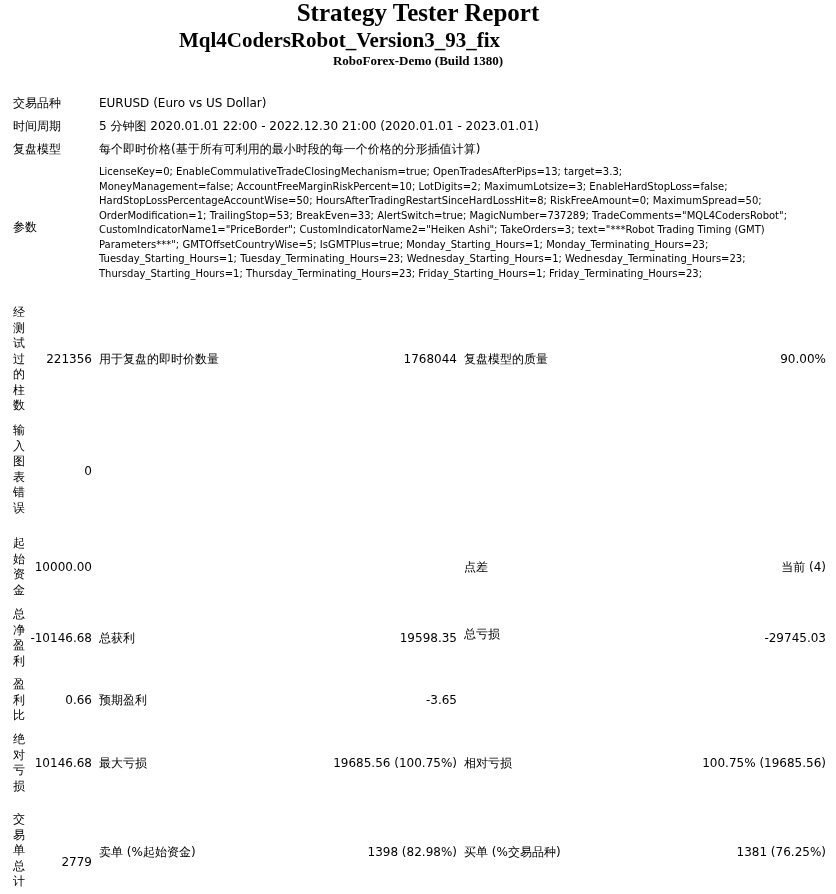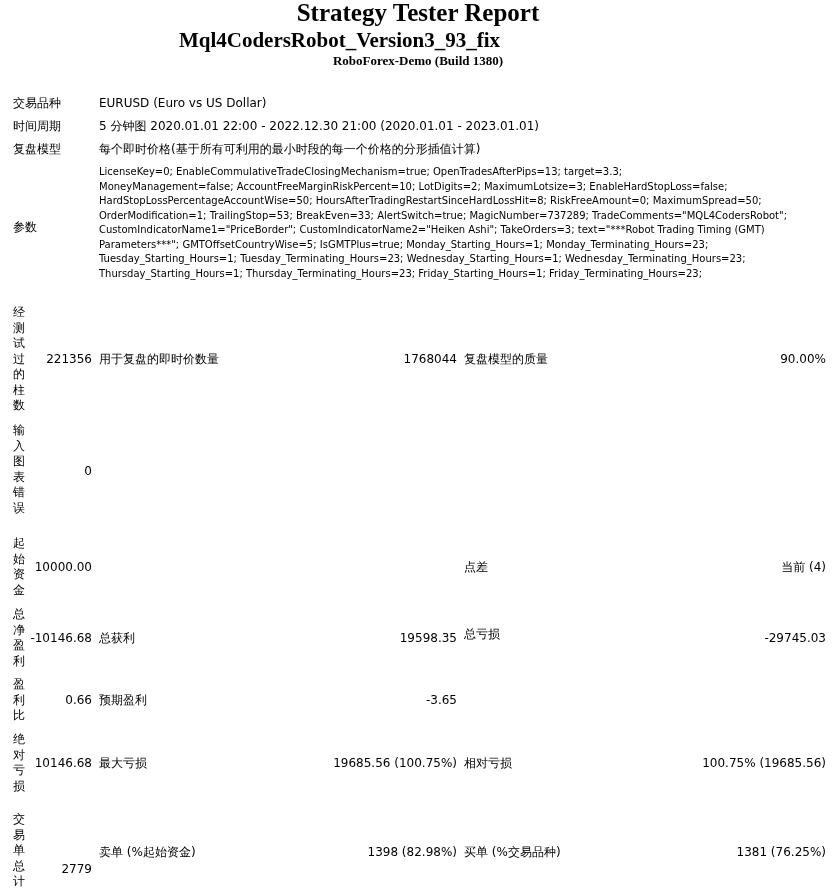--- a/index.html
+++ b/index.html
@@ -172,18 +172,18 @@
   <div class="v-label" style="top:0;">绝对亏损</div>
   <div class="cell r c1v" style="top:24px;">10146.68</div>
   <div class="cell c2l" style="top:24px;">最大亏损</div>
   <div class="cell r c2v" style="top:24px;">19685.56 (100.75%)</div>
   <div class="cell c3l" style="top:24px;">相对亏损</div>
   <div class="cell r c3v" style="top:24px;">100.75% (19685.56)</div>
 </div>
 
 <div class="stat-block" style="top:812px;height:82px;">
   <div class="v-label" style="top:0;">交易单总计</div>
-  <div class="cell r c1v" style="top:50px;text-align:center;">2779</div>
+  <div class="cell r c1v" style="top:43px;text-align:center;">2779</div>
   <div class="cell c2l" style="top:33px;">卖单 (%起始资金)</div>
   <div class="cell r c2v" style="top:33px;">1398 (82.98%)</div>
   <div class="cell c3l" style="top:33px;">买单 (%交易品种)</div>
   <div class="cell r c3v" style="top:33px;">1381 (76.25%)</div>
 </div>
 
 </body></html>

